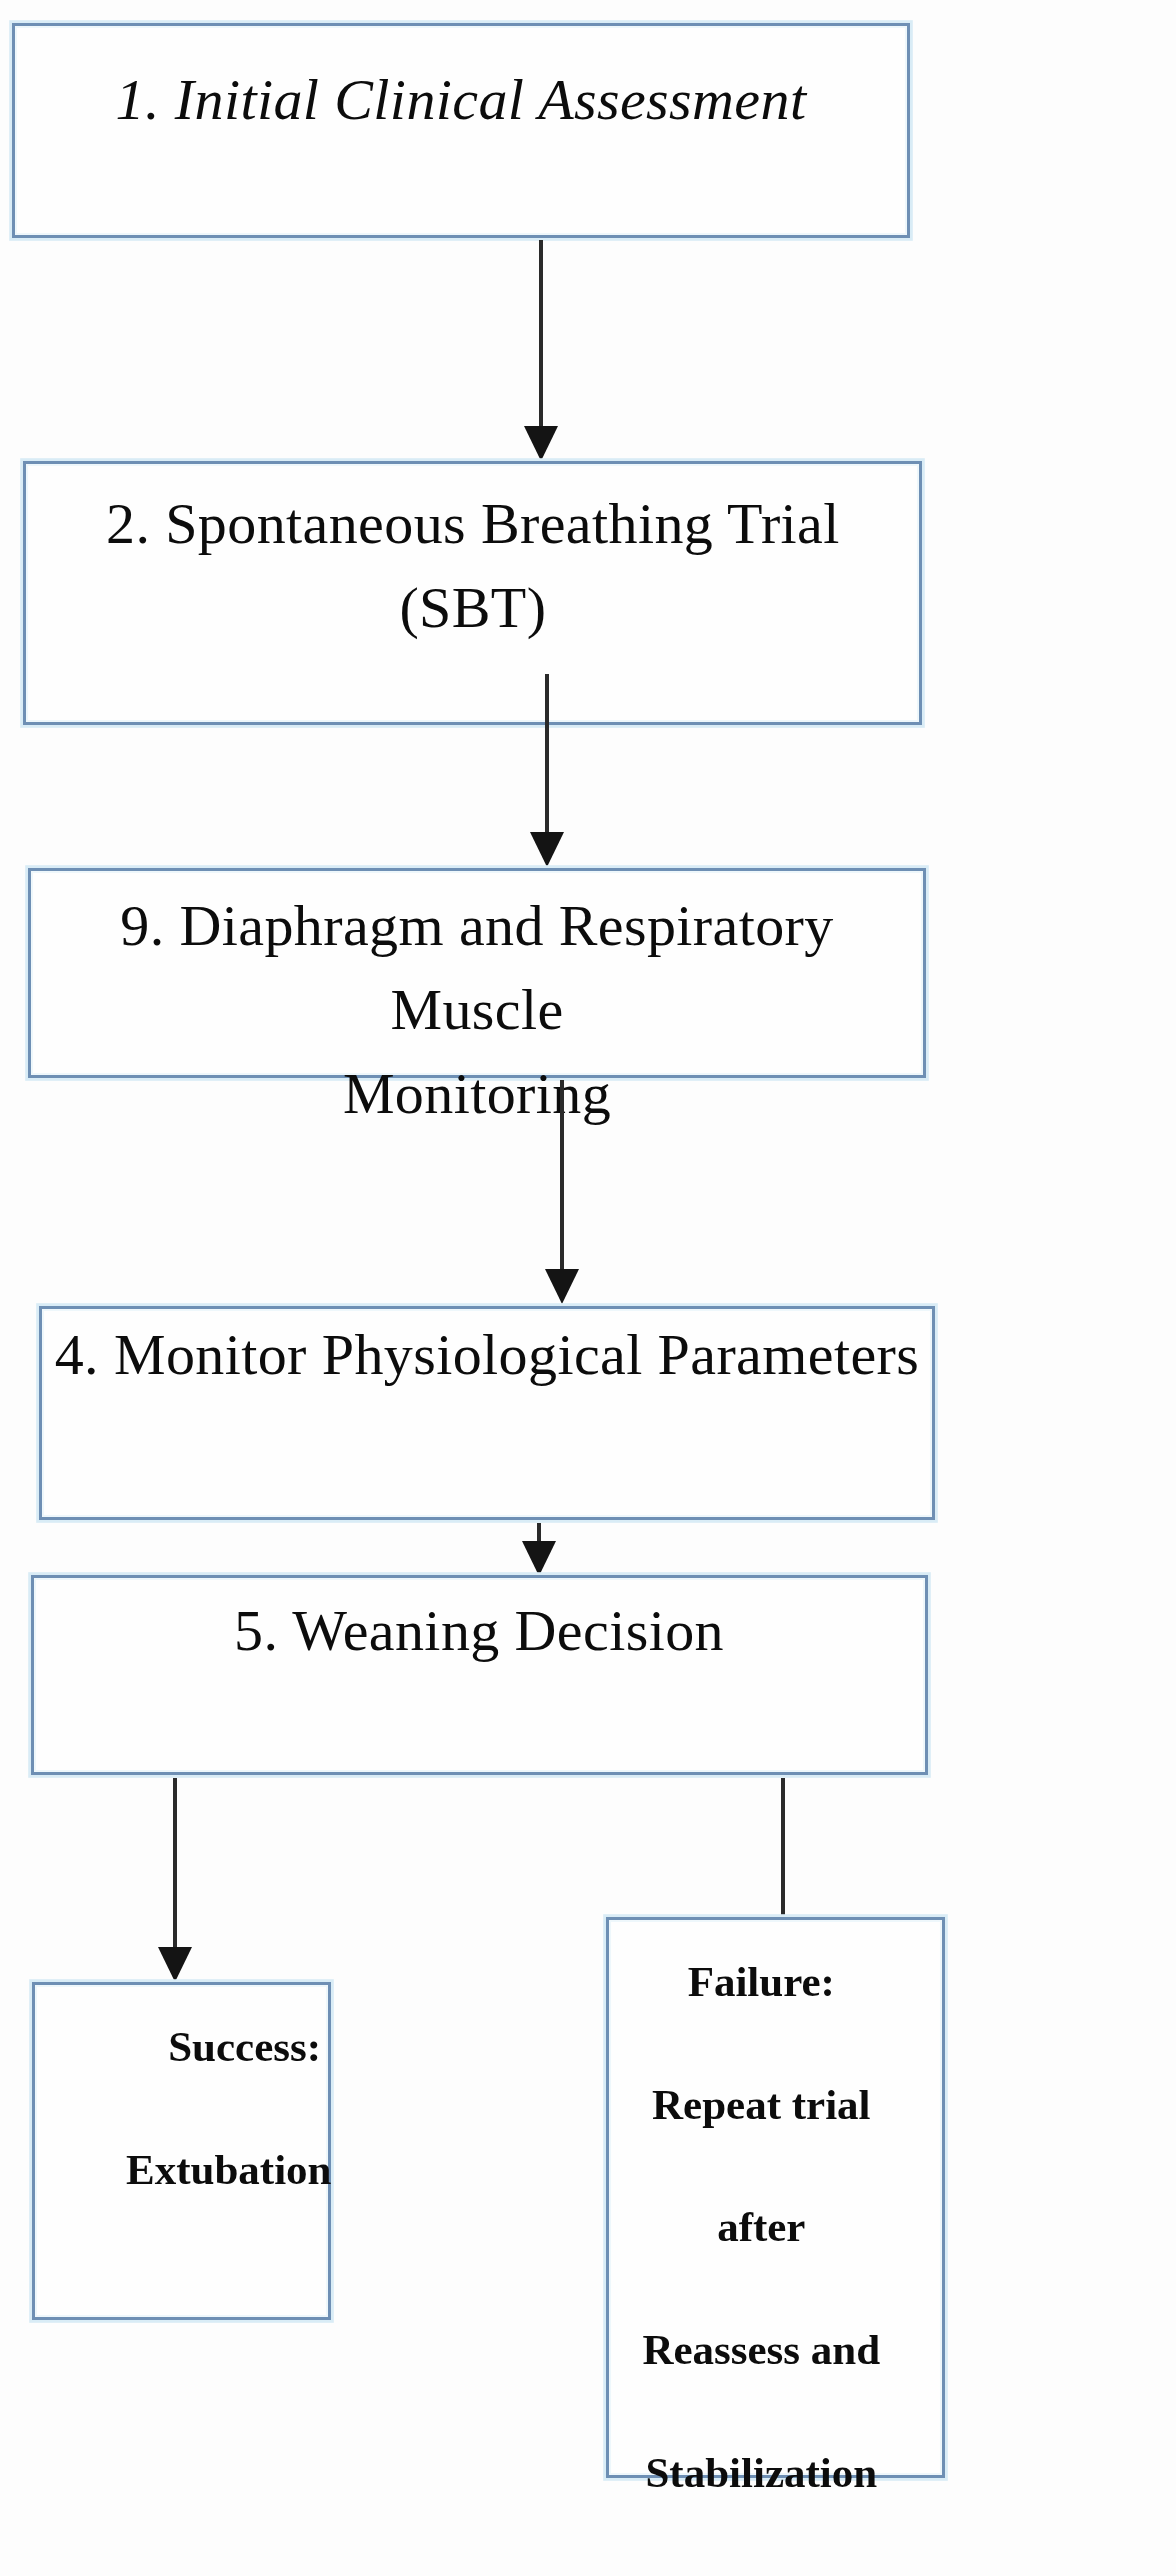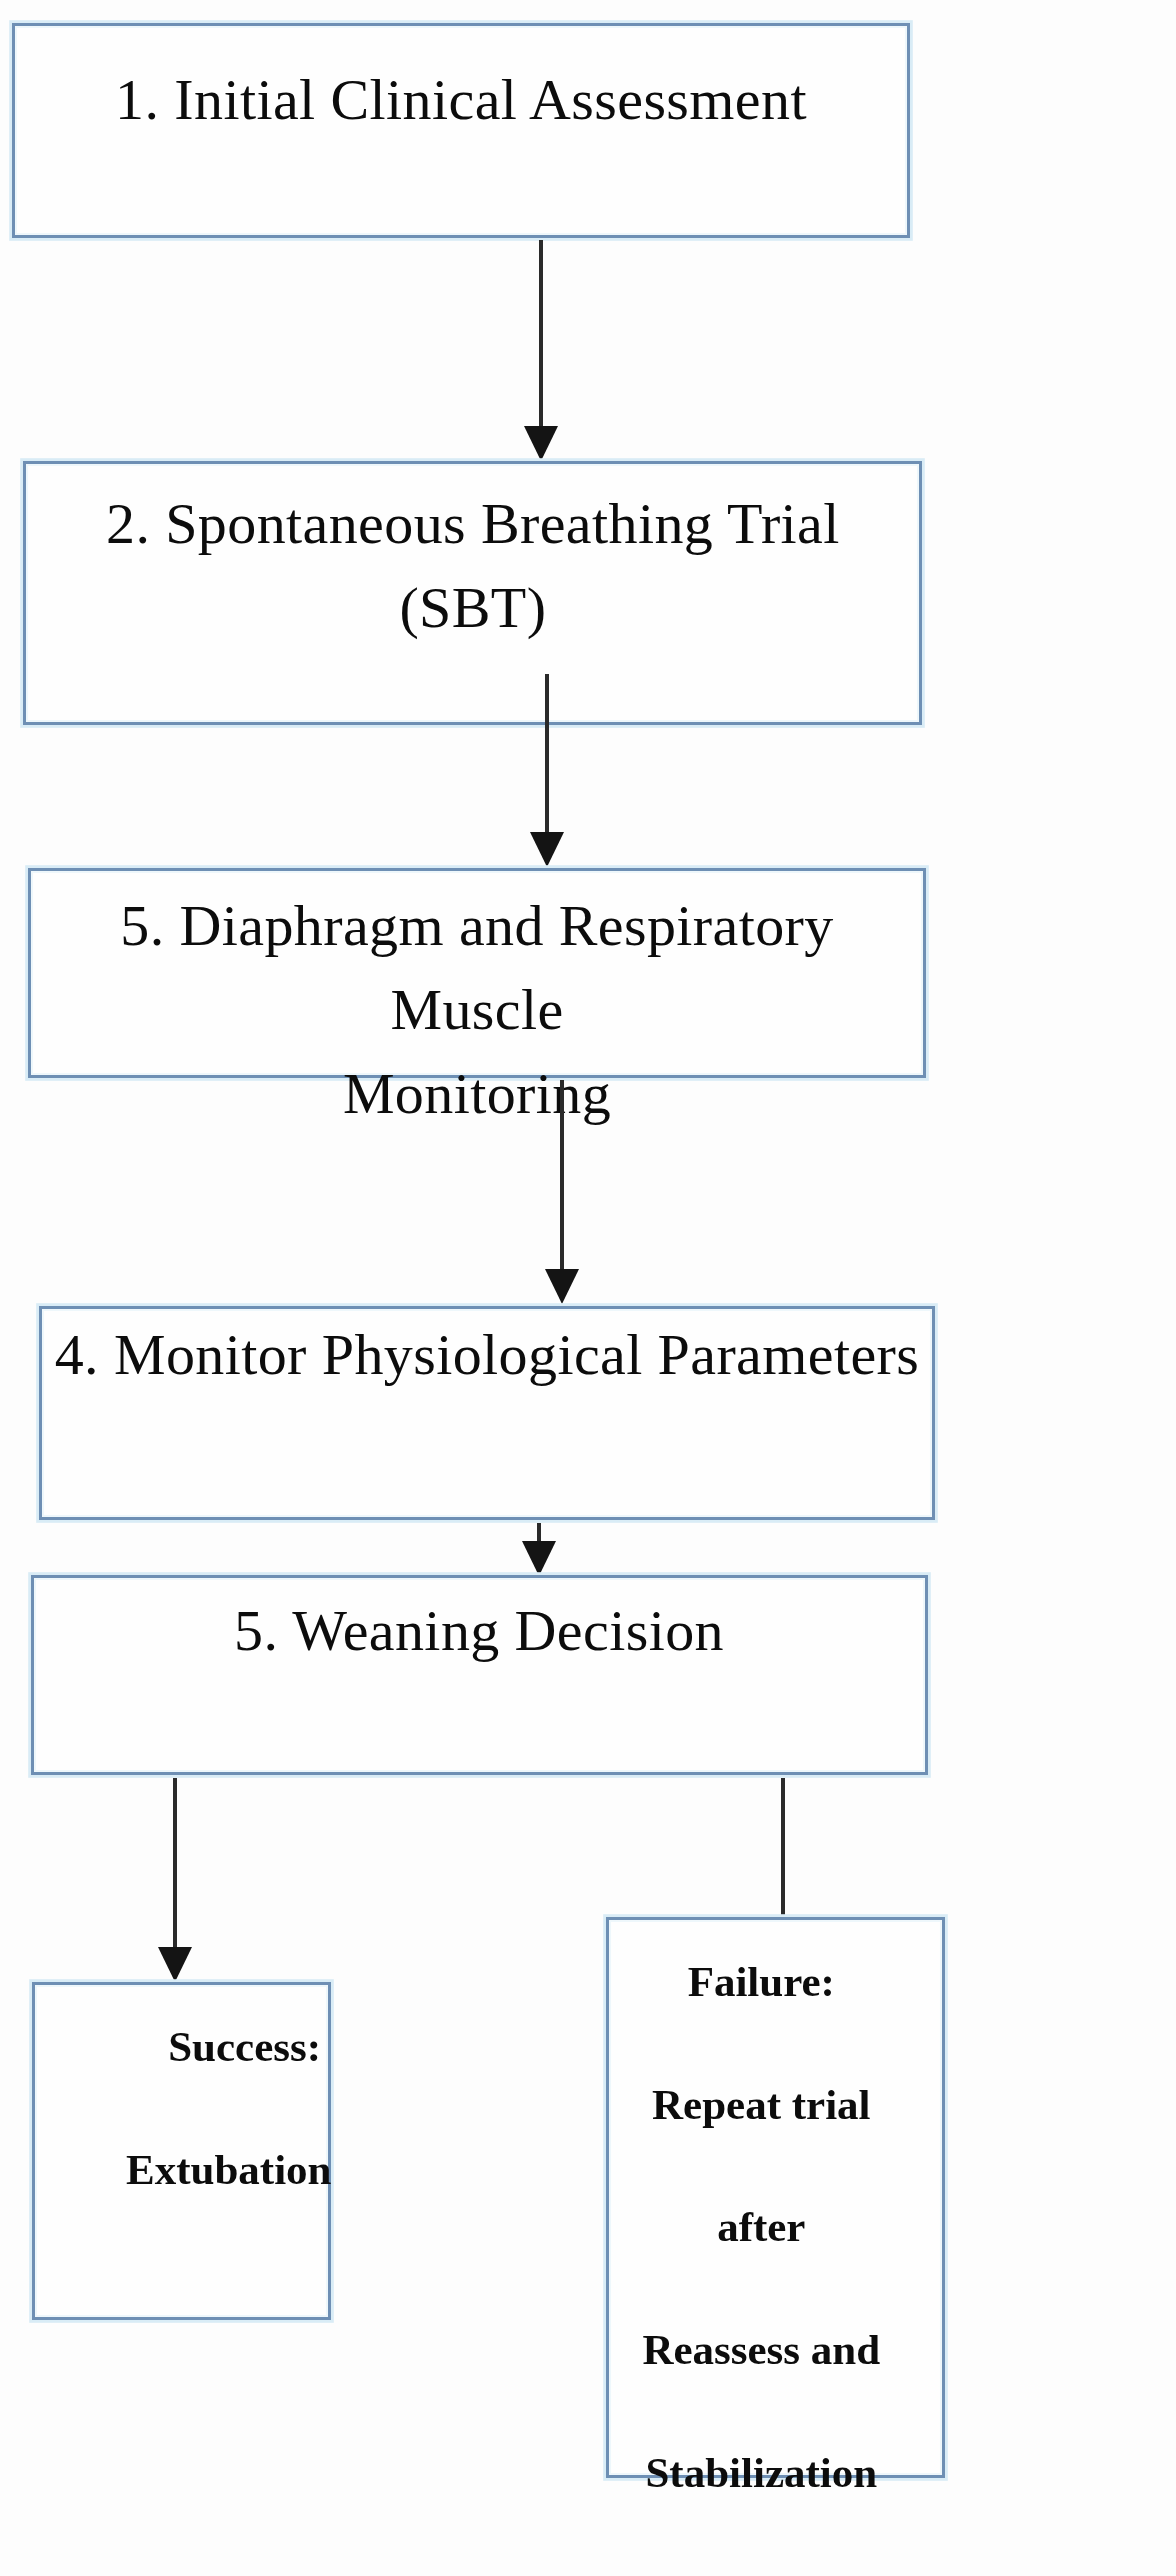--- a/index.html
+++ b/index.html
@@ -59,40 +59,40 @@
     border-left: 17px solid transparent;
     border-right: 17px solid transparent;
     border-top: 35px solid #141414;
   }
 </style>
 </head>
 <body>
 
 <div class="canvas">
 
-  <div class="node step-node" style="left:12px; top:23.4px; width:898px; height:215px; padding-top:32px;">
+  <div class="node step-node" style="left:12px; top:23.4px; width:898px; height:215px; padding-top:32px;font-style:italic;">
     <span class="line">1. Initial Clinical Assessment</span>
   </div>
 
   <div class="arrow" style="left:524px; top:240px; height:221px;">
     <div class="arrow-line"></div>
     <div class="arrow-head"></div>
   </div>
 
   <div class="node step-node" style="left:23.4px; top:461px; width:899px; height:264px; padding-top:18px;">
     <span class="line">2. Spontaneous Breathing Trial (SBT)</span>
   </div>
 
   <div class="arrow" style="left:530px; top:674px; height:193px;">
     <div class="arrow-line"></div>
     <div class="arrow-head"></div>
   </div>
 
   <div class="node step-node" style="left:28px; top:868px; width:898px; height:210px; padding-top:12.8px;">
-    <span class="line">5. Diaphragm and Respiratory Muscle</span>
+    <span class="line">9. Diaphragm and Respiratory Muscle</span>
     <span class="line">Monitoring</span>
   </div>
 
   <div class="arrow" style="left:545px; top:1080px; height:224px;">
     <div class="arrow-line"></div>
     <div class="arrow-head"></div>
   </div>
 
   <div class="node step-node" style="left:39px; top:1306px; width:896px; height:214px; padding-top:3.5px;">
     <span class="line">4. Monitor Physiological Parameters</span>

